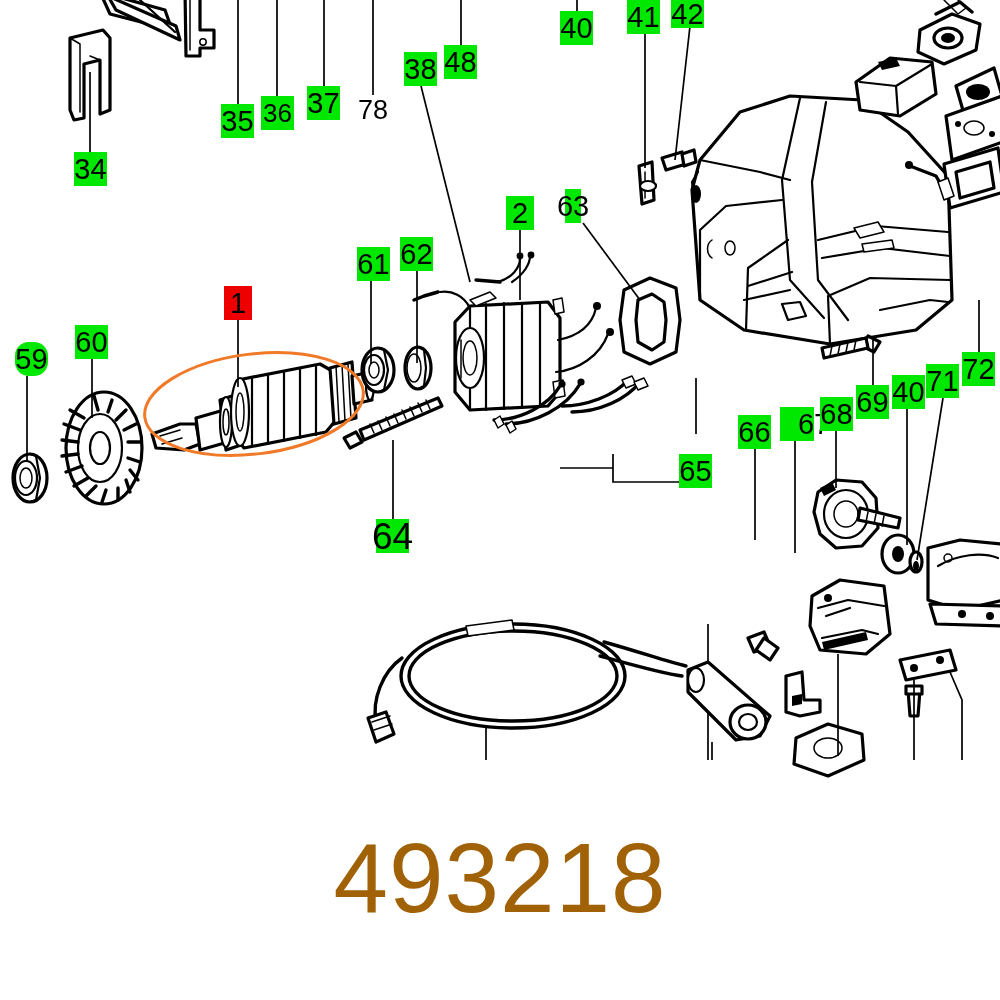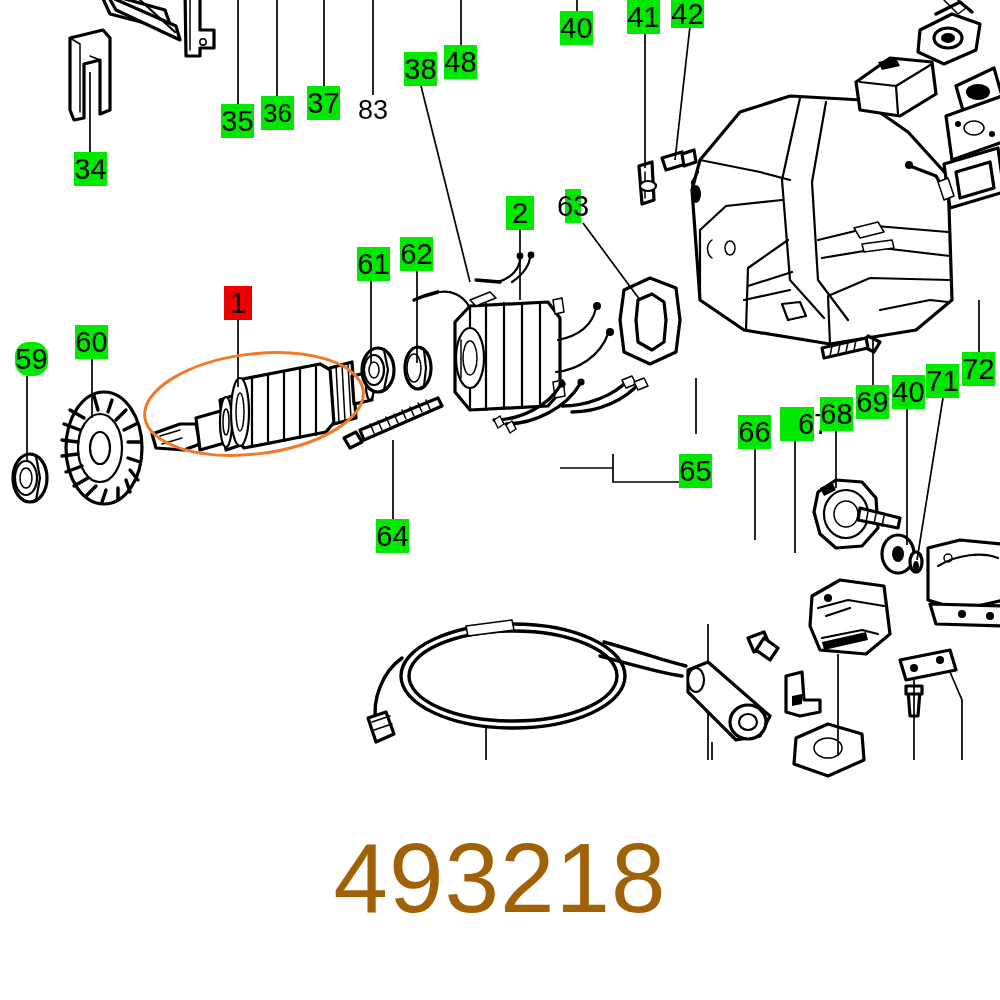--- a/index.html
+++ b/index.html
@@ -420,34 +420,34 @@
     <g id="highlight-ellipse-group">
         <ellipse cx="254" cy="404" rx="110" ry="50" fill="none" stroke="#f07a28" stroke-width="3" transform="rotate(-7 254 404)"></ellipse>
       </g>
   </svg>
 
   <div id="callout-layer">
       <div class="callout green" style="left: 74px; top: 152px; width: 33px; height: 34px; font-size: 29px;">34</div>
       <div class="callout green" style="left: 221px; top: 104px; width: 33px; height: 34px; font-size: 29px;">35</div>
       <div class="callout green" style="left: 261px; top: 96px; width: 33px; height: 34px; font-size: 26px;">36</div>
       <div class="callout green" style="left: 307px; top: 86px; width: 33px; height: 34px; font-size: 29px;">37</div>
-      <div class="callout plain" style="left: 354px; top: 95px; width: 38px; height: 30px; font-size: 27px;">83</div>
+      <div class="callout plain" style="left: 354px; top: 95px; width: 38px; height: 30px; font-size: 27px;">78</div>
       <div class="callout green" style="left: 404px; top: 52px; width: 33px; height: 34px; font-size: 29px;">38</div>
       <div class="callout green" style="left: 444px; top: 45px; width: 33px; height: 34px; font-size: 29px;">48</div>
       <div class="callout green" style="left: 560px; top: 11px; width: 33px; height: 34px; font-size: 29px;">40</div>
       <div class="callout green" style="left: 627px; top: 0px; width: 33px; height: 34px; font-size: 29px;">41</div>
       <div class="callout green" style="left: 671px; top: 0px; width: 33px; height: 28px; font-size: 29px;">42</div>
       <div class="callout green" style="left: 506px; top: 196px; width: 28px; height: 34px; font-size: 29px;">2</div>
       <div class="callout green" style="left: 565px; top: 189px; width: 16px; height: 34px; font-size: 29px;">63</div>
       <div class="callout green" style="left: 15px; top: 342px; width: 33px; height: 34px; font-size: 29px; border-radius: 14px;">59</div>
       <div class="callout green" style="left: 75px; top: 325px; width: 33px; height: 34px; font-size: 29px;">60</div>
       <div class="callout red" style="left: 224px; top: 286px; width: 28px; height: 34px; font-size: 29px;">1</div>
       <div class="callout green" style="left: 357px; top: 247px; width: 33px; height: 34px; font-size: 29px;">61</div>
       <div class="callout green" style="left: 400px; top: 237px; width: 33px; height: 34px; font-size: 29px;">62</div>
-      <div class="callout green" style="left: 376px; top: 519px; width: 33px; height: 34px; font-size: 29px;">64</div>
+      <div class="callout green" style="left: 376px; top: 519px; width: 33px; height: 34px; font-size: 37px;">64</div>
       <div class="callout green" style="left: 679px; top: 454px; width: 33px; height: 34px; font-size: 29px;">65</div>
       <div class="callout green" style="left: 738px; top: 415px; width: 33px; height: 34px; font-size: 29px;">66</div>
       <div class="callout green" style="left: 780px; top: 407px; width: 33px; height: 34px; font-size: 29px; padding-left: 34px;">67</div>
       <div class="callout green" style="left: 820px; top: 397px; width: 33px; height: 34px; font-size: 29px;">68</div>
       <div class="callout green" style="left: 856px; top: 385px; width: 33px; height: 34px; font-size: 29px;">69</div>
       <div class="callout green" style="left: 892px; top: 375px; width: 33px; height: 34px; font-size: 29px;">40</div>
       <div class="callout green" style="left: 926px; top: 364px; width: 33px; height: 34px; font-size: 29px;">71</div>
       <div class="callout green" style="left: 962px; top: 352px; width: 33px; height: 34px; font-size: 29px;">72</div>
     </div>
 

